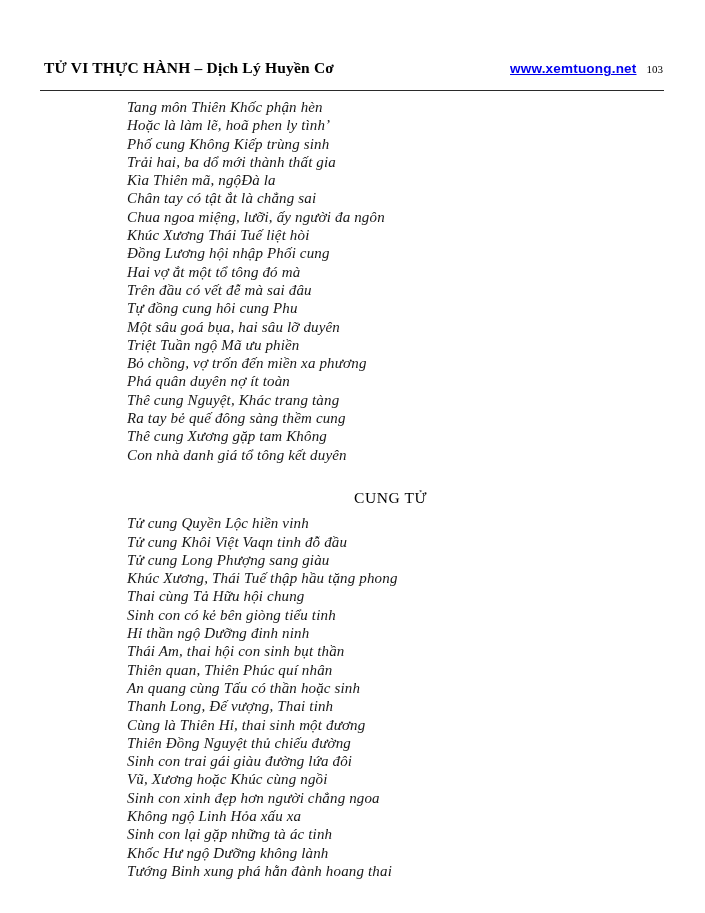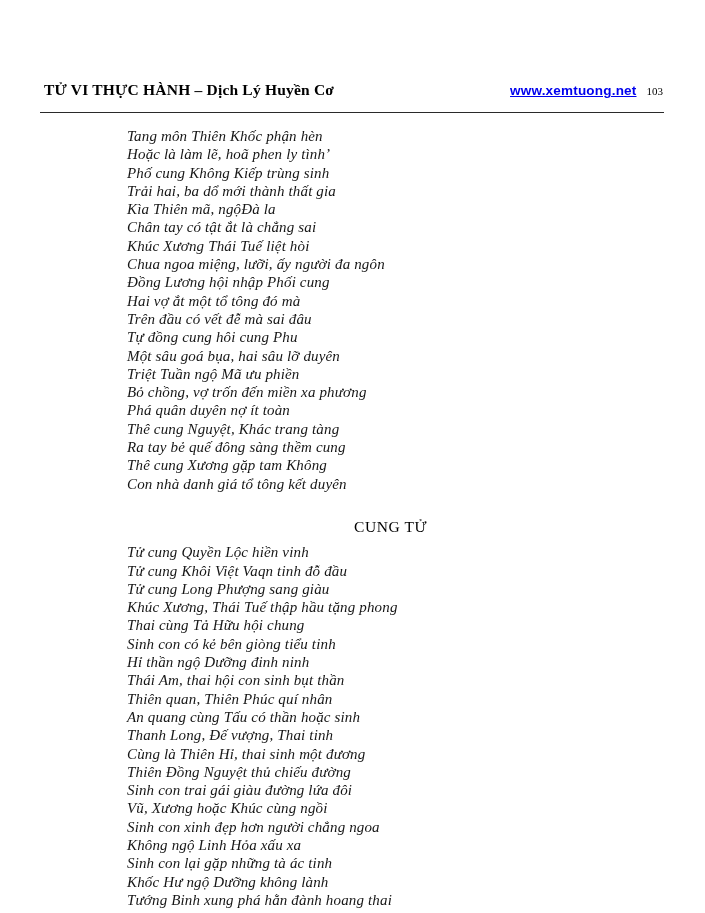--- a/index.html
+++ b/index.html
@@ -9,22 +9,21 @@
     height: 913px;
     background: #ffffff;
     overflow: hidden;
     font-family: "Liberation Serif", "DejaVu Serif", serif;
     color: #151515;
   }
   .header {
     display: flex;
     justify-content: space-between;
     align-items: baseline;
-    padding: 42px 42px 0 44px;
-    margin-top: 39px;
+    padding: 59px 42px 0 44px;
   }
   .header .title {
     font-size: 15.5px;
     font-weight: 600;
     letter-spacing: 0.2px;
     color: #000000;
     white-space: nowrap;
   }
   .header .right { white-space: nowrap; }
   .header .site-link {
@@ -48,21 +47,21 @@
   }
   .poem {
     margin-left: 127px;
     margin-right: 40px;
     font-style: italic;
     font-size: 15px;
     line-height: 18.3px;
     letter-spacing: 0.15px;
     color: #161616;
   }
-  .poem-1 { margin-top: 14px; }
+  .poem-1 { margin-top: 7px; }
   .poem-2 { margin-top: 7px; }
   .section-heading {
     margin-top: 25px;
     margin-left: 354px;
     font-style: normal;
     font-size: 15.5px;
     letter-spacing: 0.6px;
     line-height: 18.3px;
     color: #000000;
     white-space: nowrap;
@@ -81,22 +80,22 @@
   </div>
   <hr class="rule">
 
   <div class="poem poem-1">
       <div class="poem-line">Tang môn Thiên Khốc phận hèn</div>
       <div class="poem-line">Hoặc là làm lẽ, hoã phen ly tình’</div>
       <div class="poem-line">Phố cung Không Kiếp trùng sinh</div>
       <div class="poem-line">Trải  hai, ba dổ mới thành thất gia</div>
       <div class="poem-line">Kìa Thiên mã, ngộĐà la</div>
       <div class="poem-line">Chân tay có tật ắt là chẳng sai</div>
+      <div class="poem-line">Chua ngoa miệng, lưỡi, ấy người đa ngôn</div>
       <div class="poem-line">Khúc Xương Thái Tuế liệt hòi</div>
-      <div class="poem-line">Chua ngoa miệng, lưỡi, ấy người đa ngôn</div>
       <div class="poem-line">Đồng Lương hội nhập Phối cung</div>
       <div class="poem-line">Hai vợ ắt một tổ tông đó mà</div>
       <div class="poem-line">Trên đầu có vết đễ mà sai đâu</div>
       <div class="poem-line">Tự đồng cung hôi cung Phu</div>
       <div class="poem-line">Một sâu goá bụa, hai sâu lỡ duyên</div>
       <div class="poem-line">Triệt Tuần ngộ Mã ưu phiền</div>
       <div class="poem-line">Bỏ chồng, vợ trốn đến miền xa phương</div>
       <div class="poem-line">Phá quân duyên nợ ít toàn</div>
       <div class="poem-line">Thê cung Nguyệt, Khác trang tàng</div>
       <div class="poem-line">Ra tay bẻ quế đông sàng thềm cung</div>

